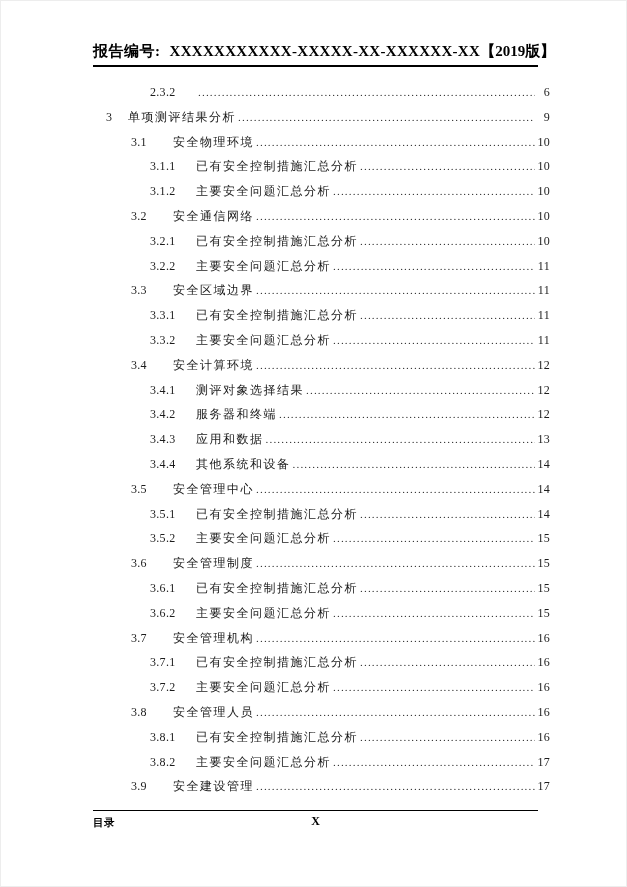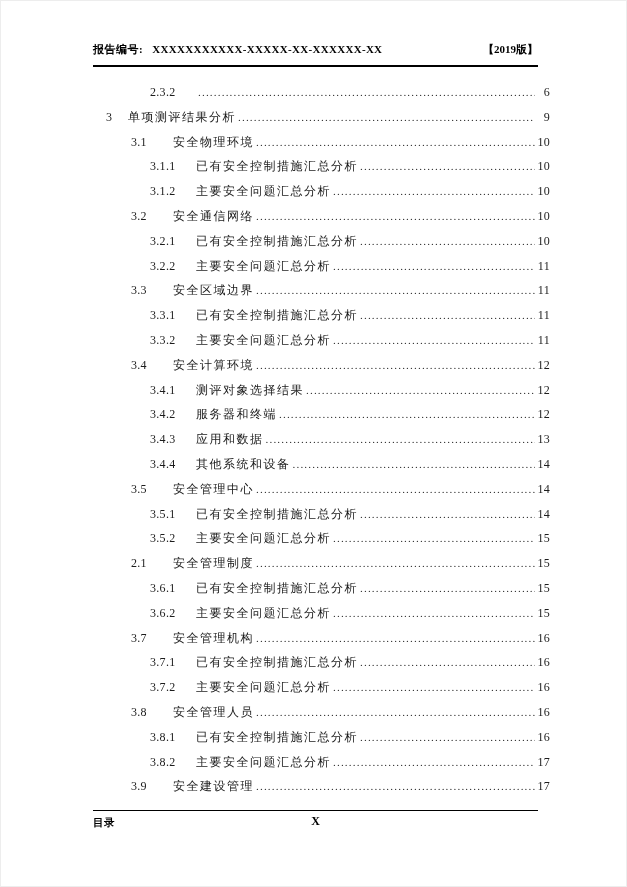--- a/index.html
+++ b/index.html
@@ -24,21 +24,21 @@
   }
 
   
   .hdr {
     position: absolute;
     left: 92px;
     width: 445px;
     top: 41px;
     display: flex;
     align-items: baseline;
-    font-size: 11px;
+    font-size: 15px;
     font-weight: bold;
     color: #000;
     white-space: nowrap;
   }
   .hdr .report-label { letter-spacing: 0.5px; }
   .hdr .report-number { margin-left: 9px; letter-spacing: 0.3px; }
   .hdr .edition { margin-left: auto; }
   .hdr-rule {
     position: absolute;
     left: 92px;
@@ -251,21 +251,21 @@
         <span class="leader">............................................................................................................................................................................................................................</span>
         <span class="pg">14</span>
       </div>
       <div class="toc-row lvl3">
         <span class="num">3.5.2</span>
         <span class="title">主要安全问题汇总分析</span>
         <span class="leader">............................................................................................................................................................................................................................</span>
         <span class="pg">15</span>
       </div>
       <div class="toc-row lvl2">
-        <span class="num">2.1</span>
+        <span class="num">3.6</span>
         <span class="title">安全管理制度</span>
         <span class="leader">............................................................................................................................................................................................................................</span>
         <span class="pg">15</span>
       </div>
       <div class="toc-row lvl3">
         <span class="num">3.6.1</span>
         <span class="title">已有安全控制措施汇总分析</span>
         <span class="leader">............................................................................................................................................................................................................................</span>
         <span class="pg">15</span>
       </div>

